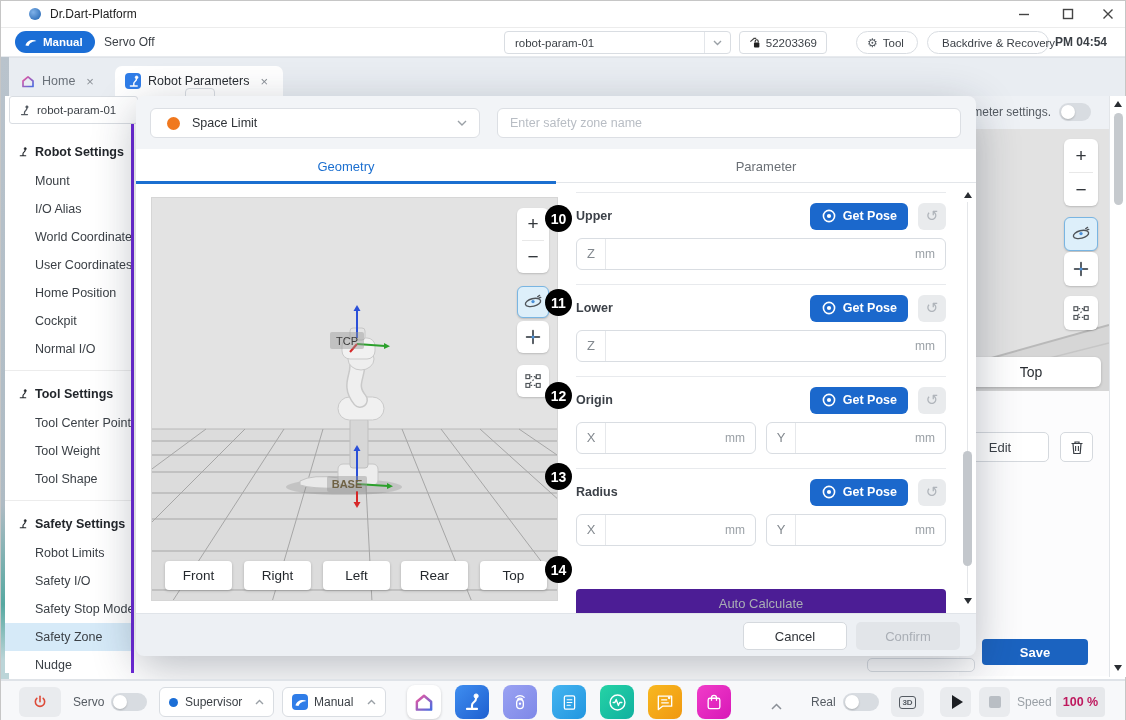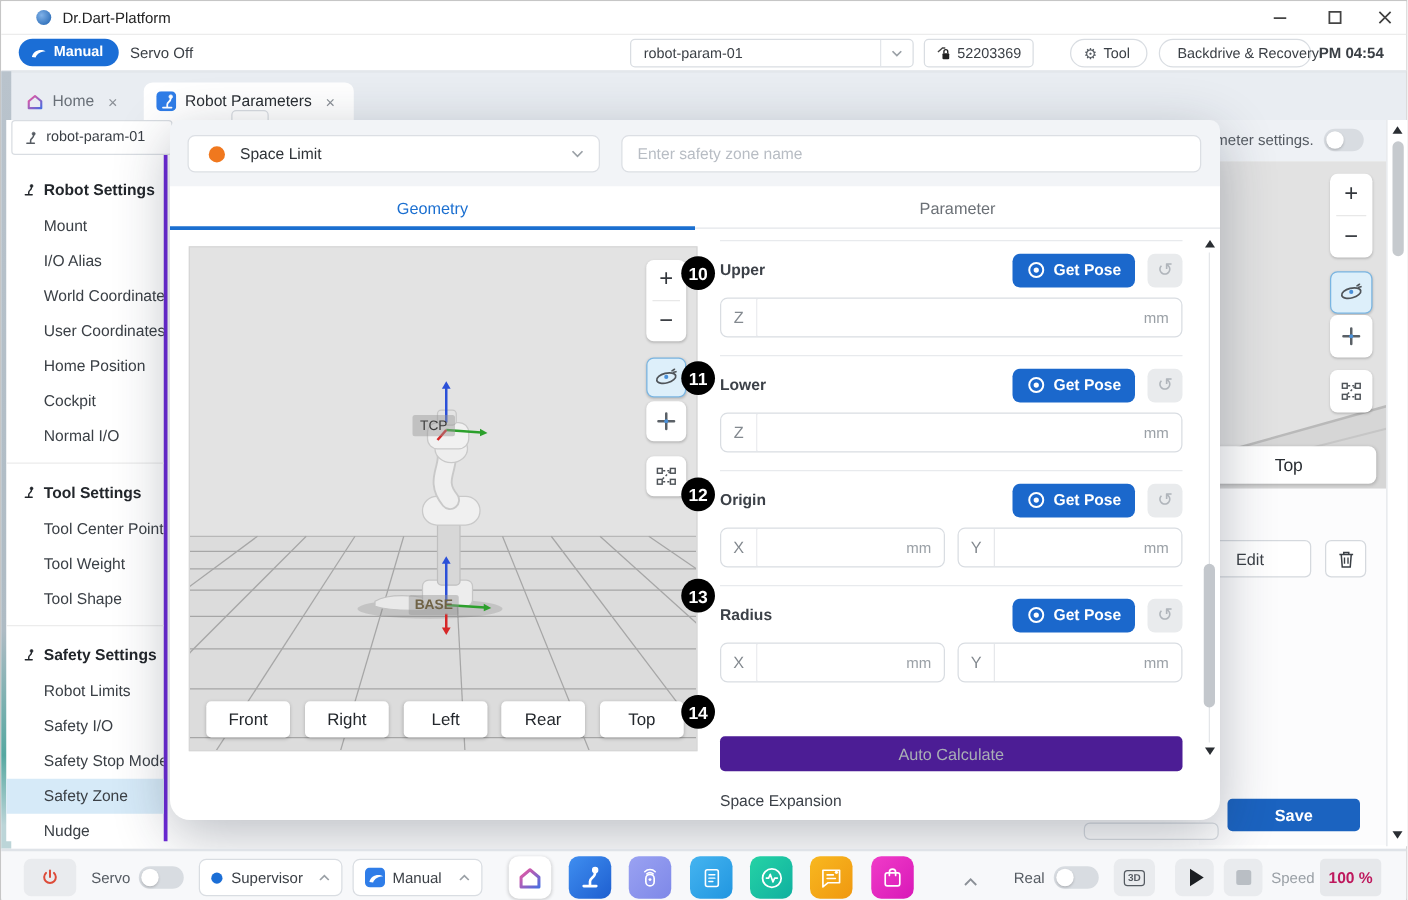--- a/index.html
+++ b/index.html
@@ -536,20 +536,24 @@
       <div id="space-expansion">Space Expansion</div>
     </div>
 
     <div id="form-scroll">
       <div class="track"></div>
       <div class="tri-up" style="position:absolute; left:2px; top:0;"></div>
       <div id="form-thumb"></div>
       <div class="tri-down" style="position:absolute; left:2px; top:406px;"></div>
     </div>
 
+    <div id="dlg-footer">
+      <div id="cancel-btn">Cancel</div>
+      <div id="confirm-btn">Confirm</div>
+    </div>
   </div>
 
   <div class="annot" style="left:544px; top:204px;">10</div>
   <div class="annot" style="left:544px; top:288px;">11</div>
   <div class="annot" style="left:544px; top:381px;">12</div>
   <div class="annot" style="left:544px; top:462px;">13</div>
   <div class="annot" style="left:544px; top:555px;">14</div>
 
   <div id="bottombar">
     <div class="bb-btn" style="left:18px; width:42px;">

